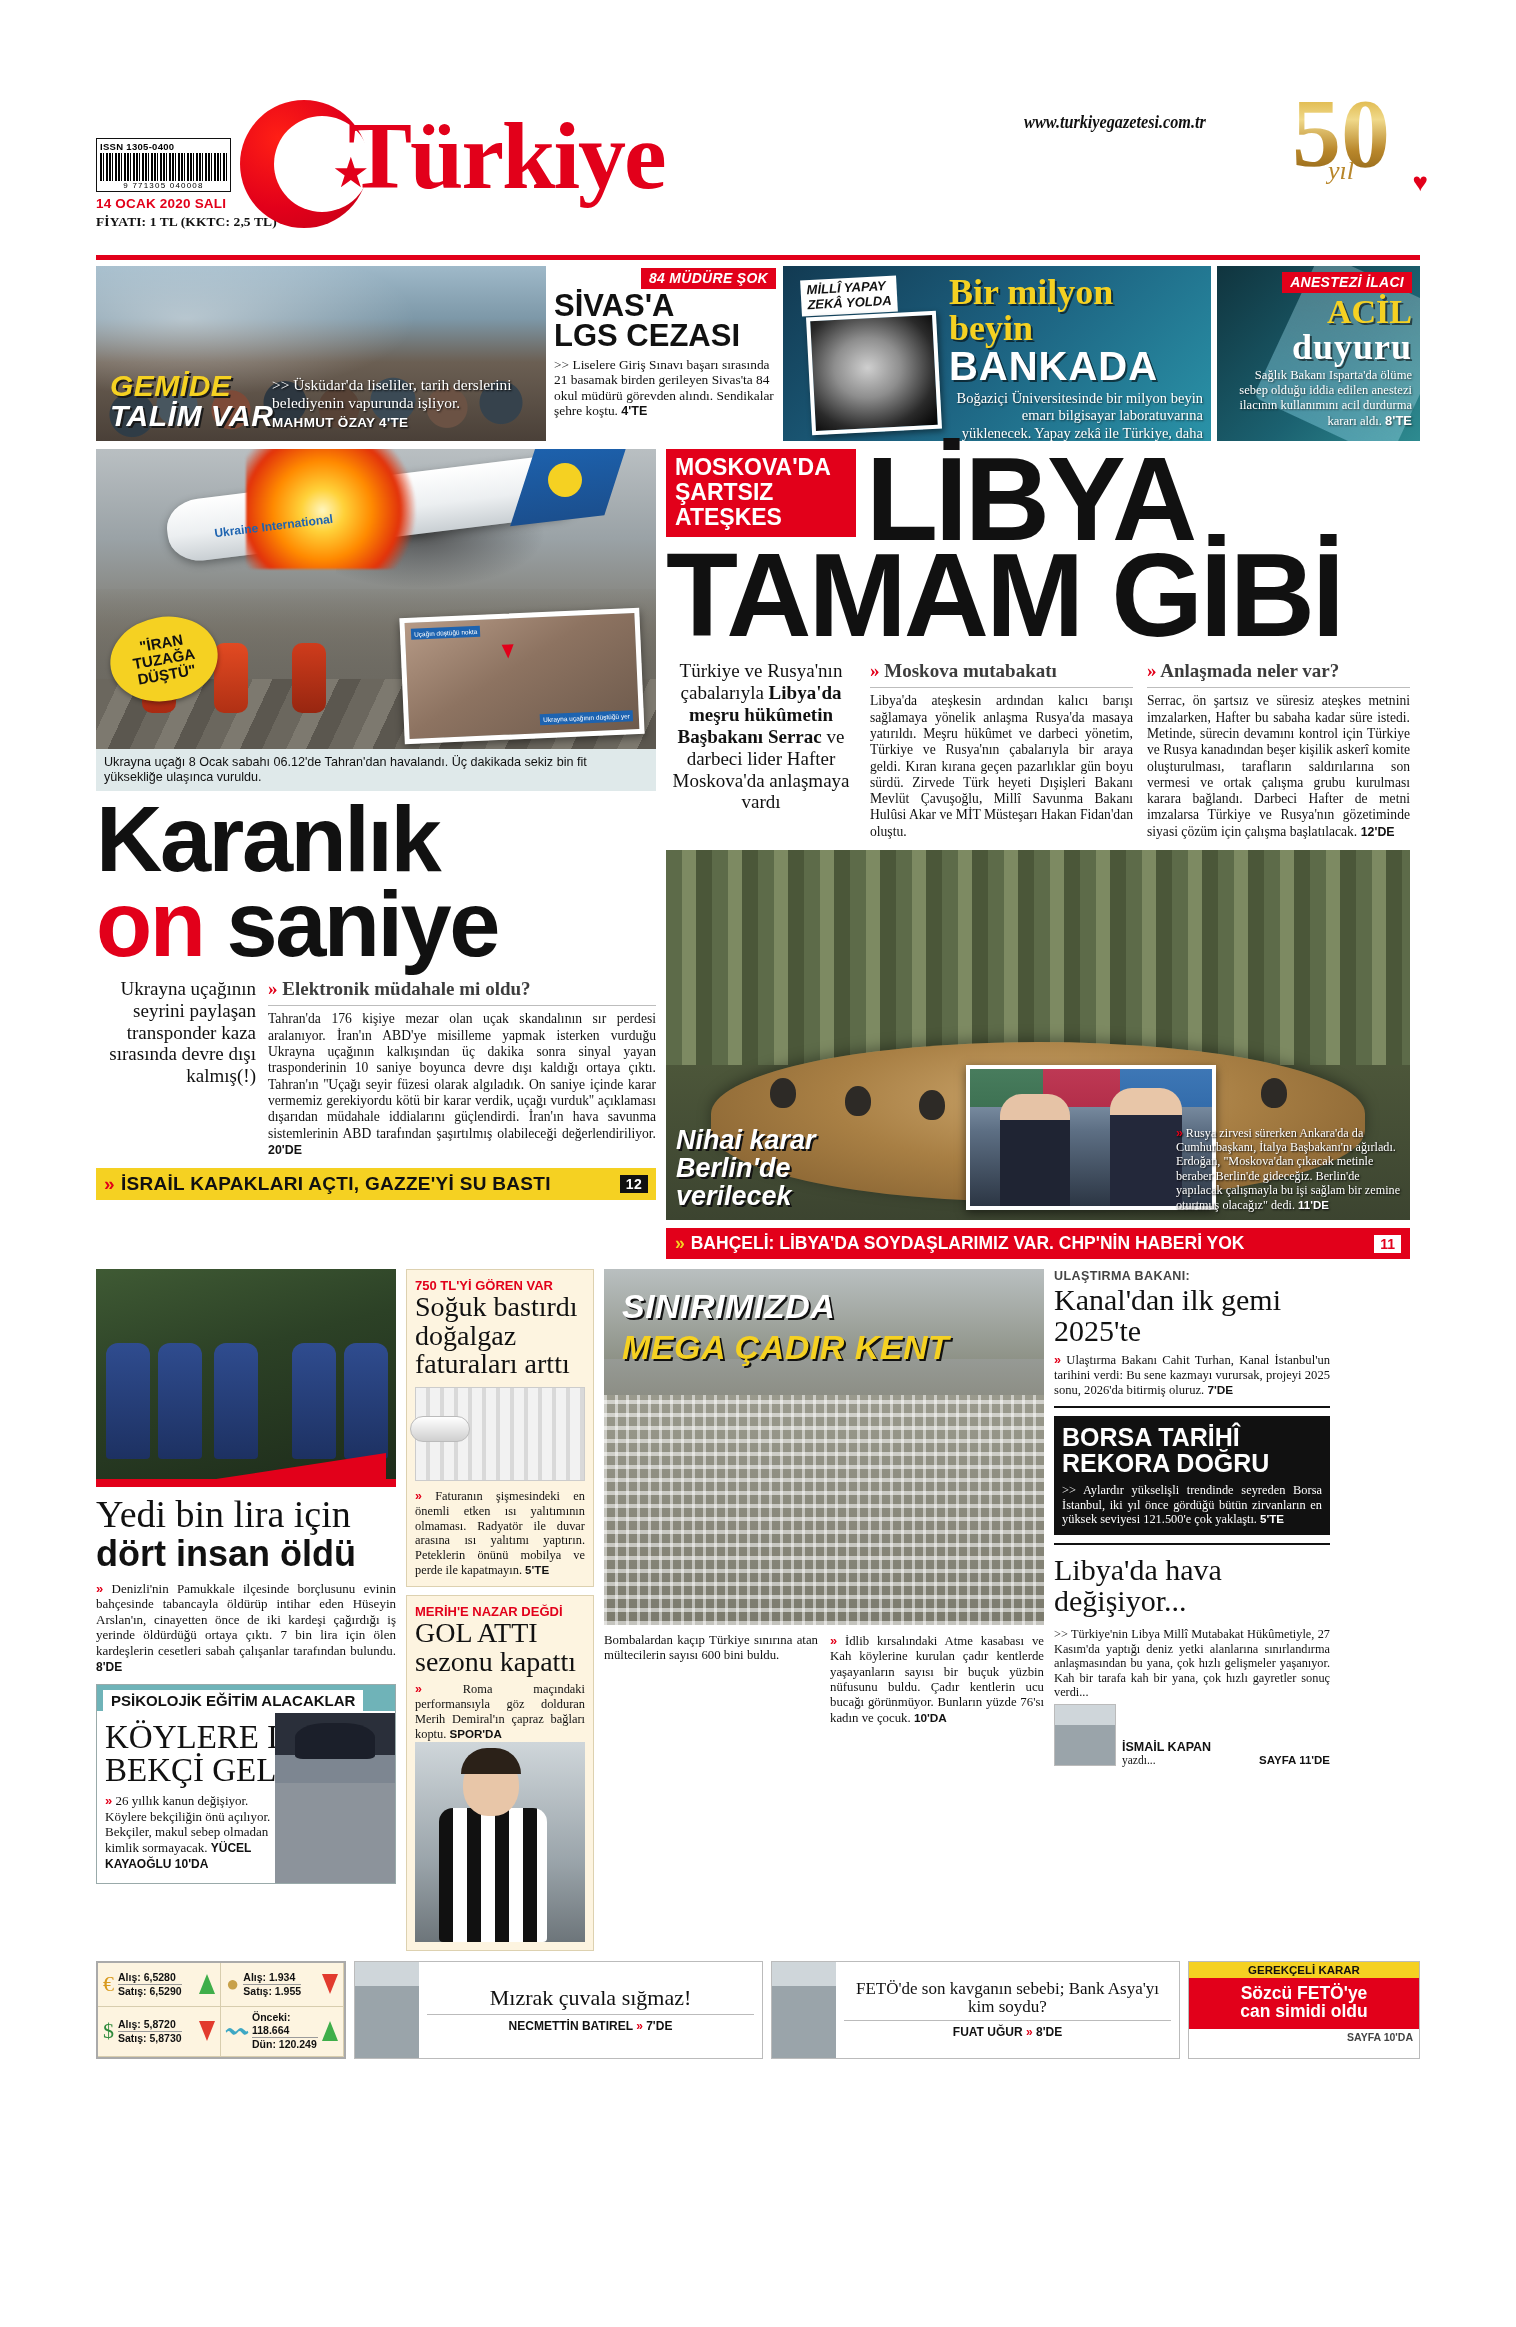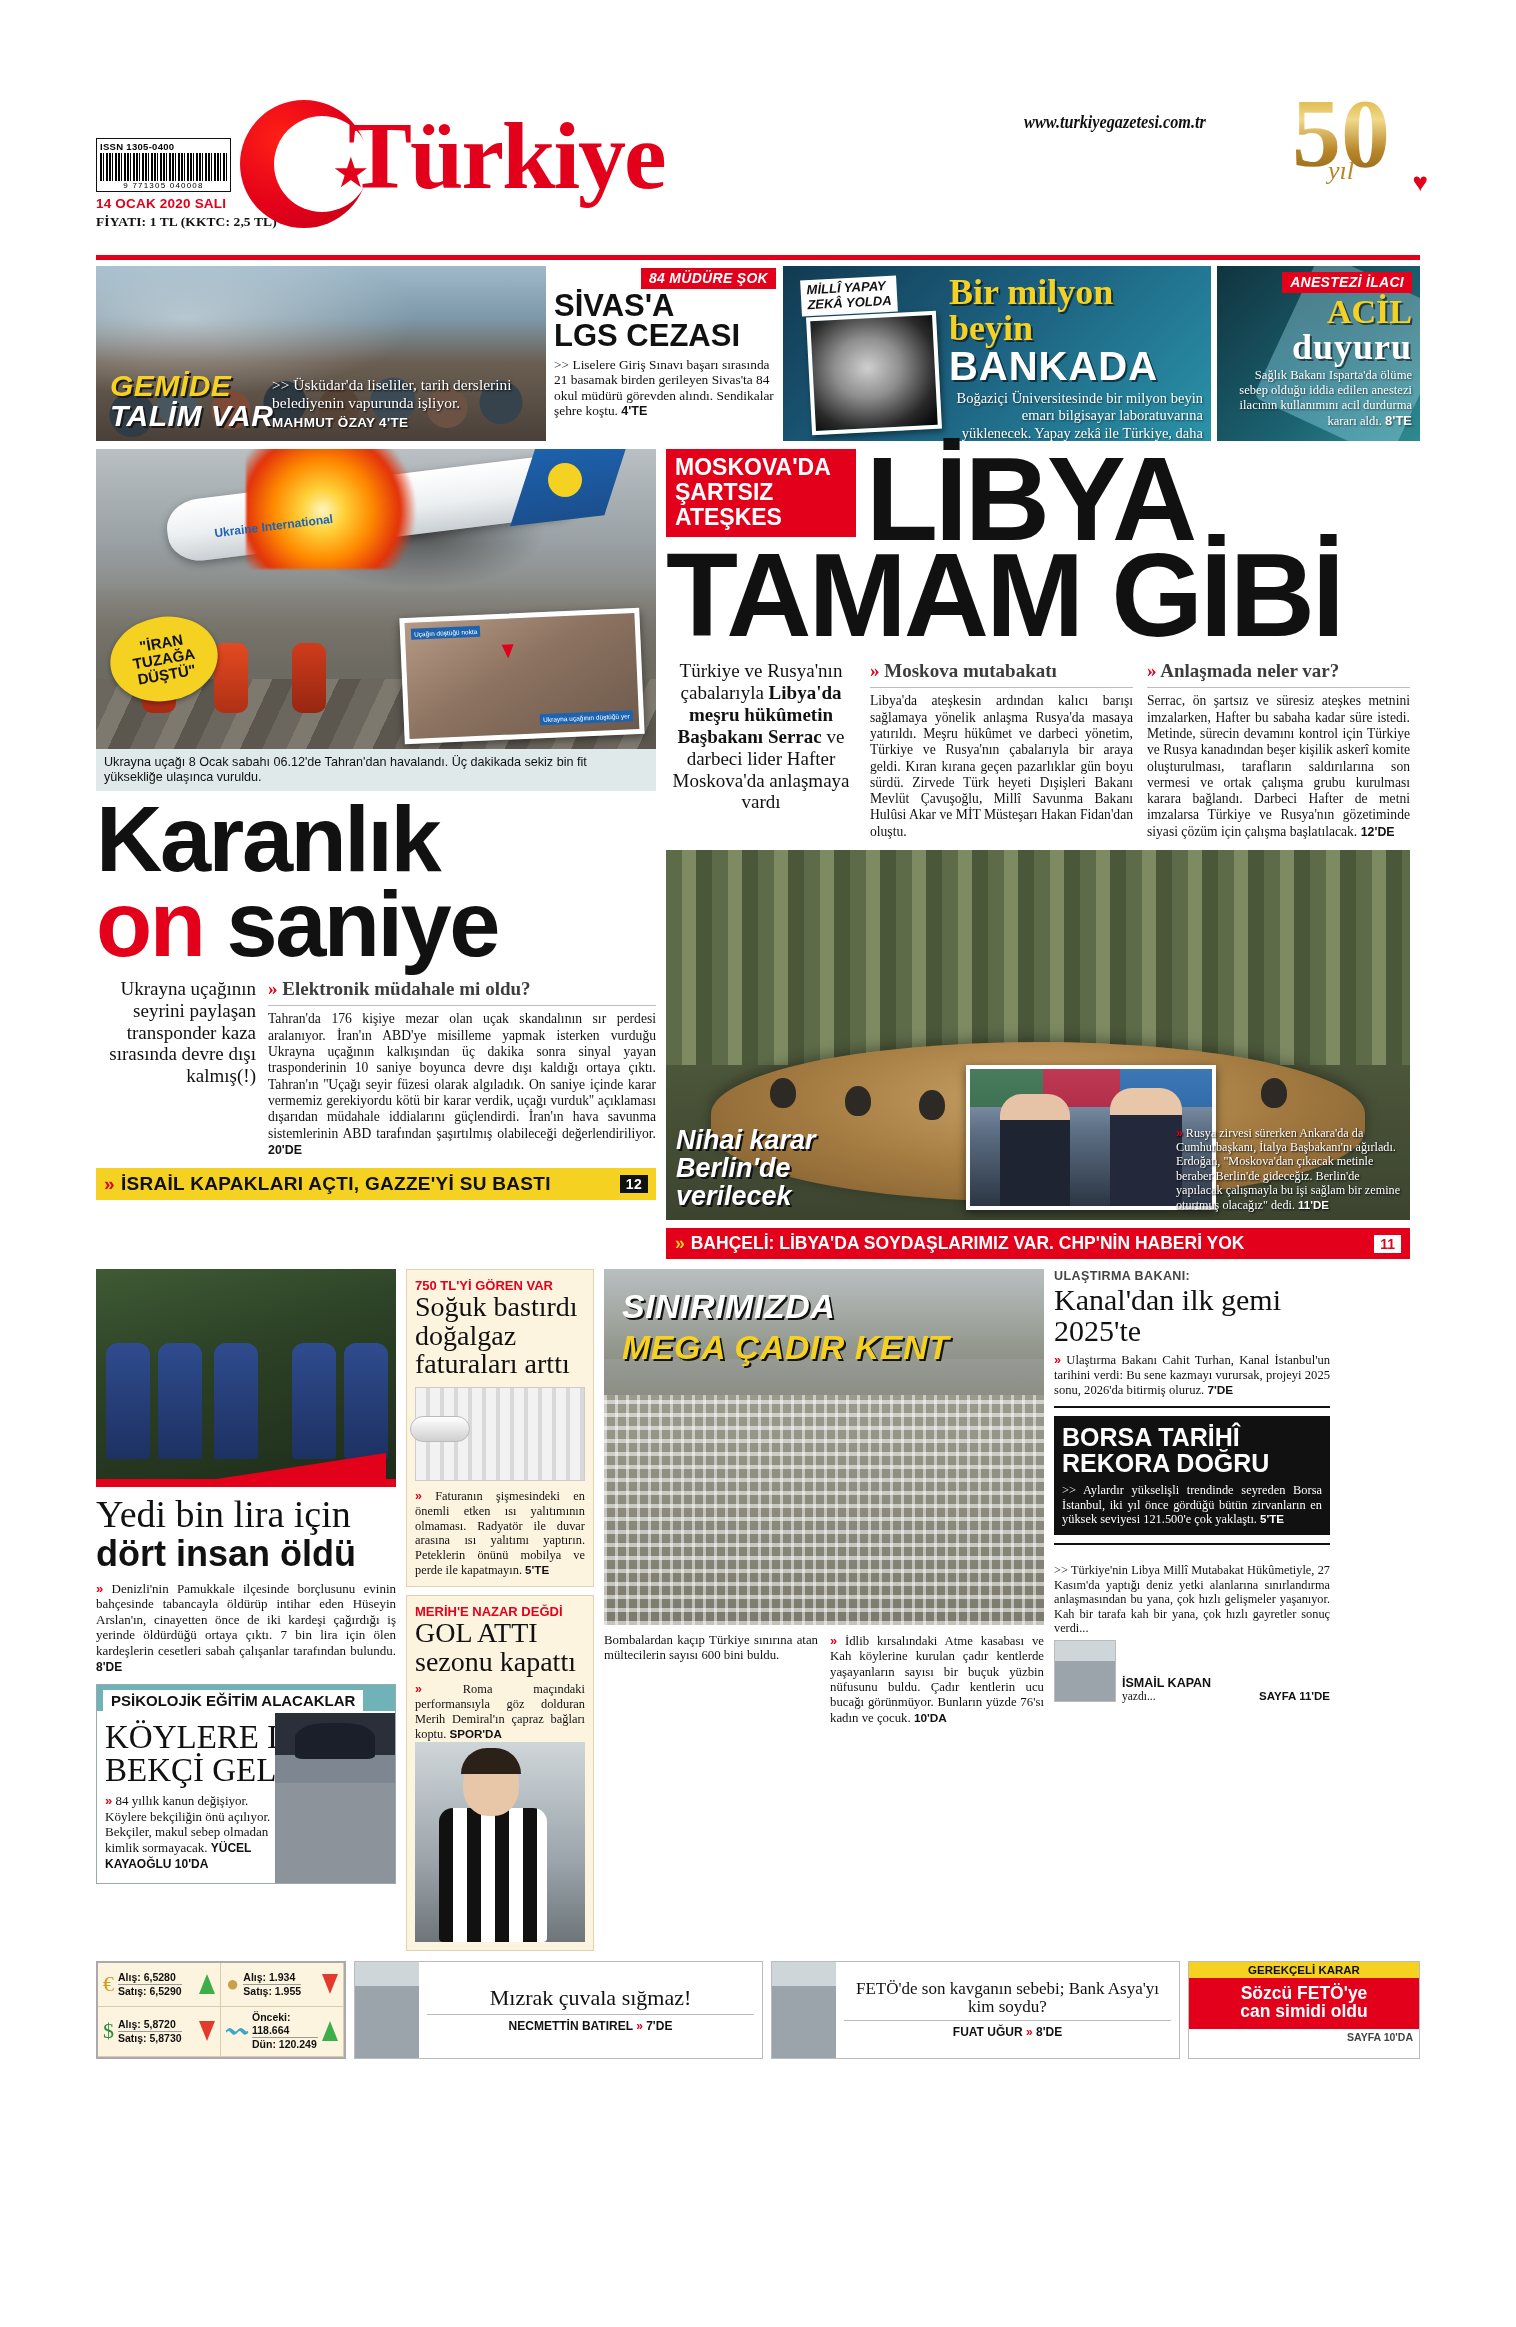--- a/index.html
+++ b/index.html
@@ -603,21 +603,21 @@
       <div class="bekci-box">
         <div class="bekci-tab">
           <span>PSİKOLOJİK EĞİTİM ALACAKLAR</span>
         </div>
         <div class="bekci-h">
           <div>KÖYLERE DE</div>
           <div>BEKÇİ GELİYOR</div>
         </div>
         <div class="bekci-p">
           <span class="chev-red">»</span>
-          <span>84 yıllık kanun değişiyor. Köylere bekçiliğin önü açılıyor. Bekçiler, makul sebep olmadan kimlik sormayacak.</span>
+          <span>26 yıllık kanun değişiyor. Köylere bekçiliğin önü açılıyor. Bekçiler, makul sebep olmadan kimlik sormayacak.</span>
           <b>YÜCEL KAYAOĞLU 10'DA</b>
         </div>
         <div class="bekci-photo">
           <div class="bekci-cap"></div>
         </div>
       </div>
     </div>
 
     <div class="low-b">
       <div class="cream-box">
@@ -682,20 +682,21 @@
       <div class="borsa-box">
         <div class="borsa-h">BORSA TARİHÎ</div>
         <div class="borsa-h">REKORA DOĞRU</div>
         <div class="borsa-p">
           <span>&gt;&gt; Aylardır yükselişli trendinde seyreden Borsa İstanbul, iki yıl önce gördüğü bütün zirvanların en yüksek seviyesi 121.500'e çok yaklaştı.</span>
           <b>5'TE</b>
         </div>
       </div>
 
       <div style="border-top:2px solid #111; padding-top:8px;">
+        <div class="rn-head">Libya'da hava değişiyor...</div>
         <div class="col-author">
           <div class="tx">
             <div class="ca-p">&gt;&gt; Türkiye'nin Libya Millî Mutabakat Hükûmetiyle, 27 Kasım'da yaptığı deniz yetki alanlarına sınırlandırma anlaşmasından bu yana, çok hızlı gelişmeler yaşanıyor. Kah bir tarafa kah bir yana, çok hızlı gayretler sonuç verdi...</div>
           </div>
         </div>
         <div style="display:flex; align-items:flex-end; gap:6px; margin-top:4px;">
           <div class="ph" style="width:62px; height:62px; border:1px solid #bbb;
                background:linear-gradient(180deg,#cfd6da 0 20px,#9aa4aa 20px 100%);"></div>
           <div style="flex:1;">
             <div class="ca-name">İSMAİL KAPAN</div>

